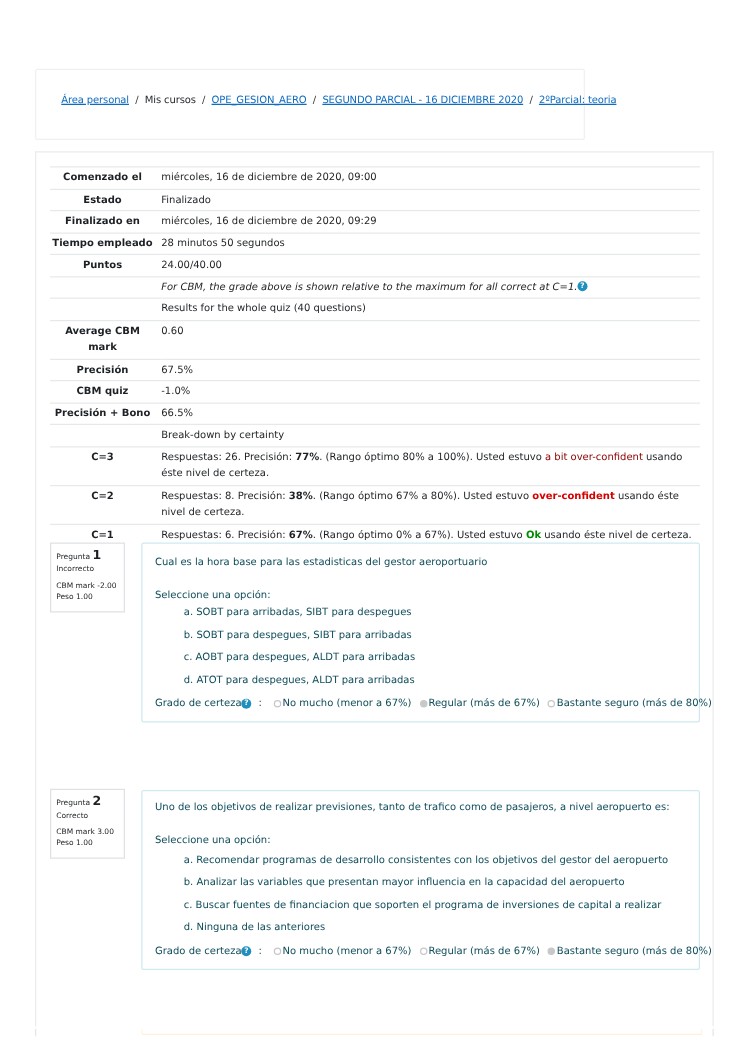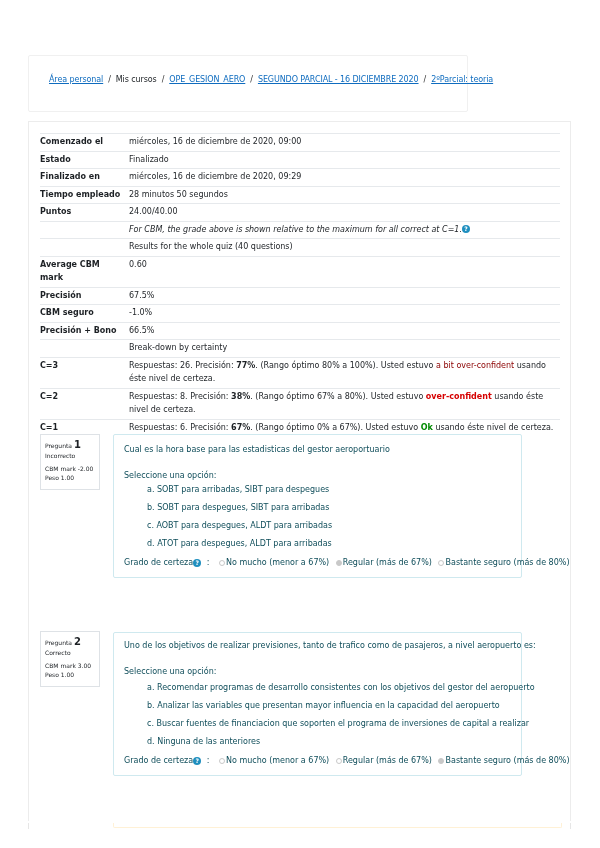--- a/index.html
+++ b/index.html
@@ -13,37 +13,37 @@
     border:1px solid #f0f0f0; border-radius:2px; box-sizing:border-box;
   }
   .breadcrumb { position:absolute; left:20px; top:19px; font-size:8px; white-space:nowrap; letter-spacing:-0.1px; }
   .breadcrumb .sep { margin:0 5px; color:#333; }
   .main-card {
     position:absolute; left:28px; top:121px; width:543px; height:700px;
     border:1px solid #ececec; border-bottom:none; box-sizing:border-box;
   }
   .summary { position:absolute; left:40px; top:133px; width:520px; border-collapse:collapse; }
   .summary td { border-top:1px solid #e6e9ec; padding:1px 0 2px 0; vertical-align:top; line-height:13.5px; font-size:8px; }
-  .summary td.lbl { width:84px; text-align:left; font-weight:bold; padding-right:5px; }
+  .summary td.lbl { width:84px; text-align:center; font-weight:bold; padding-right:5px; }
   .summary td.val { padding-left:0; }
   .summary tr.head td { border-top:1px solid #e6e9ec; }
   .h3 { font-size:15px; line-height:19px; font-weight:normal; color:#1d2125; }
   .italic { font-style:italic; }
   .help { display:inline-block; width:8px; height:8px; border-radius:50%; background:#1f8fbf; color:#fff; font-size:6px; line-height:8px; text-align:center; font-weight:bold; font-style:normal; vertical-align:middle; }
   .red-dark { color:#8b0000; font-weight:normal; }
   .red { color:#d60000; font-weight:bold; }
   .green { color:#008a00; font-weight:bold; }
   .qinfo {
     position:absolute; left:40px; width:60px; height:56px; border:1px solid #dee2e6; box-sizing:border-box;
     padding:5px 4px; font-size:6px; line-height:10px; color:#1d2125;
   }
   .qinfo .qno { font-size:6px; }
   .qinfo .qno b { font-size:10px; }
   .qcontent {
-    position:absolute; left:113px; width:409px; border:1px solid #cfe9ef; border-radius:2px; box-sizing:border-box;
+    position:absolute; left:113px; width:447px; border:1px solid #cfe9ef; border-radius:2px; box-sizing:border-box;
     color:#0f4d5a; font-size:8px;
   }
   .qtext { position:absolute; left:10px; white-space:nowrap; }
   .opt { position:absolute; left:33px; white-space:nowrap; }
   .certainty { position:absolute; left:10px; white-space:nowrap; }
   .radio { display:inline-block; width:6px; height:6px; border:1px solid #c8c8c8; border-radius:50%; vertical-align:middle; margin:0 1px 0 4px; box-sizing:border-box; }
   .radio.checked { background:#c8c8c8; }
   .bottom-bar { position:absolute; left:113px; top:823px; width:449px; height:5px; border:1px solid #fff1d6; border-top:none; border-radius:0 0 2px 2px; box-sizing:border-box; }
   .tick { position:absolute; width:1px; height:6px; background:#e6e6e6; }
 </style>
@@ -90,21 +90,21 @@
   </tr>
   <tr>
     <td class="lbl">Average CBM mark</td>
     <td class="val">0.60</td>
   </tr>
   <tr>
     <td class="lbl">Precisión</td>
     <td class="val">67.5%</td>
   </tr>
   <tr>
-    <td class="lbl">CBM seguro</td>
+    <td class="lbl">CBM quiz</td>
     <td class="val">-1.0%</td>
   </tr>
   <tr>
     <td class="lbl">Precisión + Bono</td>
     <td class="val">66.5%</td>
   </tr>
   <tr class="head">
     <td class="lbl"></td>
     <td class="val h3">Break-down by certainty</td>
   </tr>

